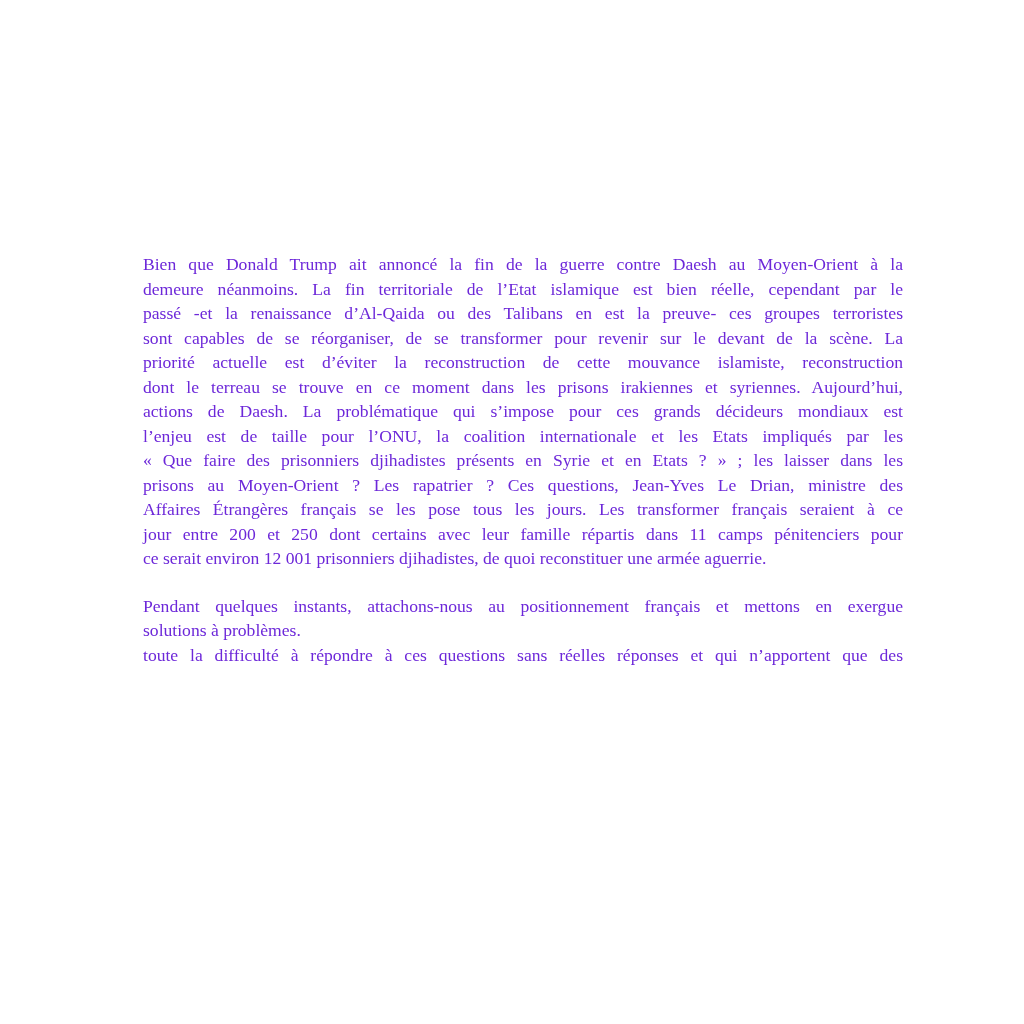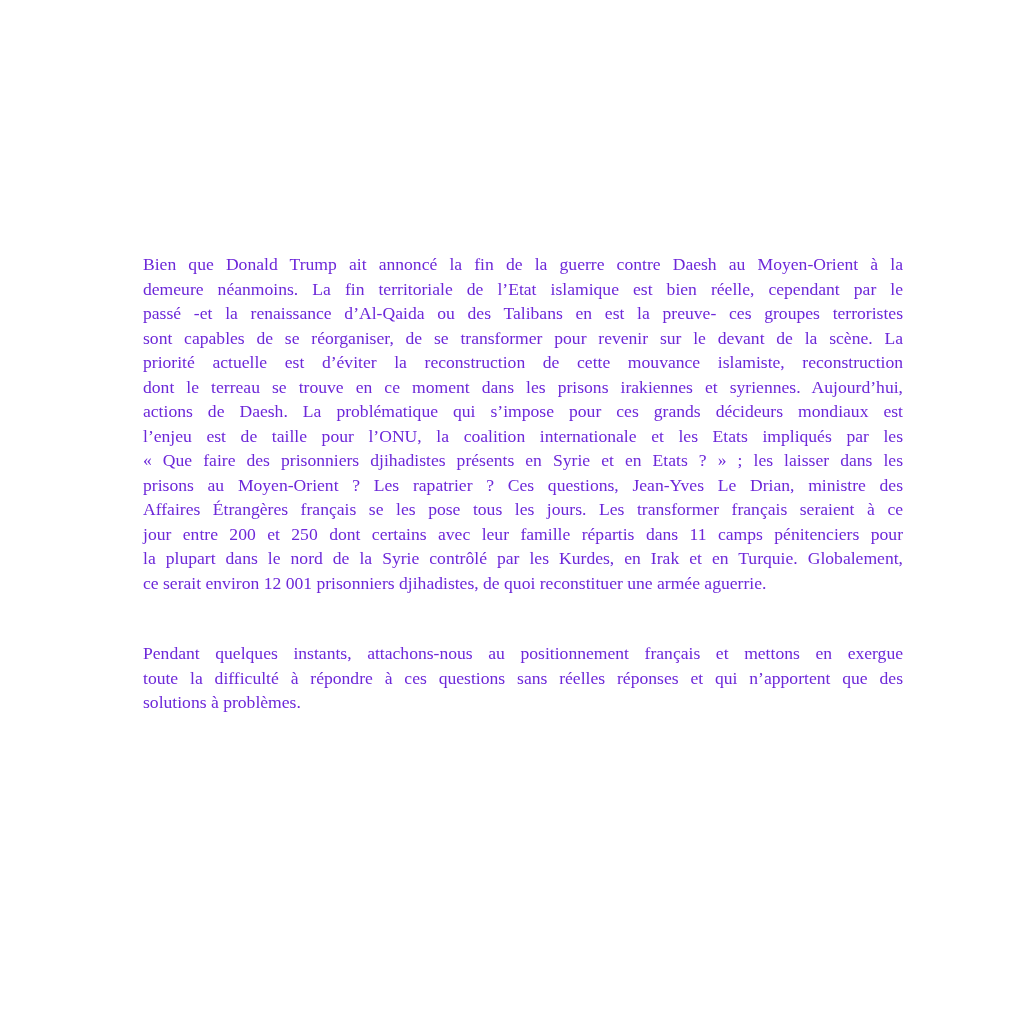--- a/index.html
+++ b/index.html
@@ -22,21 +22,21 @@
     color: #6d28d9;
     font-size: 17.6px;
     line-height: 24.5px;
     letter-spacing: 0;
   }
   .para {
     margin: 0;
     padding: 0;
   }
   .para + .para {
-    margin-top: 46px;
+    margin-top: 23px;
     font-family: Liberation Serif, serif;
   }
   .line {
     text-align: justify;
     hyphens: none;
     white-space: normal;
   }
   
   .line.jl {
     text-align-last: justify;
@@ -53,23 +53,22 @@
     <div class="line jl">passé -et la renaissance d’Al-Qaida ou des Talibans en est la preuve- ces groupes terroristes</div>
     <div class="line jl">sont capables de se réorganiser, de se transformer pour revenir sur le devant de la scène. La</div>
     <div class="line jl">priorité actuelle est d’éviter la reconstruction de cette mouvance islamiste, reconstruction</div>
     <div class="line jl">dont le terreau se trouve en ce moment dans les prisons irakiennes et syriennes. Aujourd’hui,</div>
     <div class="line jl">actions de Daesh. La problématique qui s’impose pour ces grands décideurs mondiaux est</div>
     <div class="line jl">l’enjeu est de taille pour l’ONU, la coalition internationale et les Etats impliqués par les</div>
     <div class="line jl">« Que faire des prisonniers djihadistes présents en Syrie et en Etats ? » ; les laisser dans les</div>
     <div class="line jl">prisons au Moyen-Orient ? Les rapatrier ? Ces questions, Jean-Yves Le Drian, ministre des</div>
     <div class="line jl">Affaires Étrangères français se les pose tous les jours. Les transformer français seraient à ce</div>
     <div class="line jl">jour entre 200 et 250 dont certains avec leur famille répartis dans 11 camps pénitenciers pour</div>
-    <div class="line jl">la plupart dans le nord de la Syrie contrôlé par les Kurdes, en Irak et en Turquie. Globalement,</div>
     <div class="line">ce serait environ 12 001 prisonniers djihadistes, de quoi reconstituer une armée aguerrie.</div>
   </div>
 
   <div class="para">
     <div class="line jl">Pendant quelques instants, attachons-nous au positionnement français et mettons en exergue</div>
+    <div class="line">solutions à problèmes.</div>
     <div class="line jl">toute la difficulté à répondre à ces questions sans réelles réponses et qui n’apportent que des</div>
-    <div class="line">solutions à problèmes.</div>
   </div>
 
 </div>
 
 </body></html>

